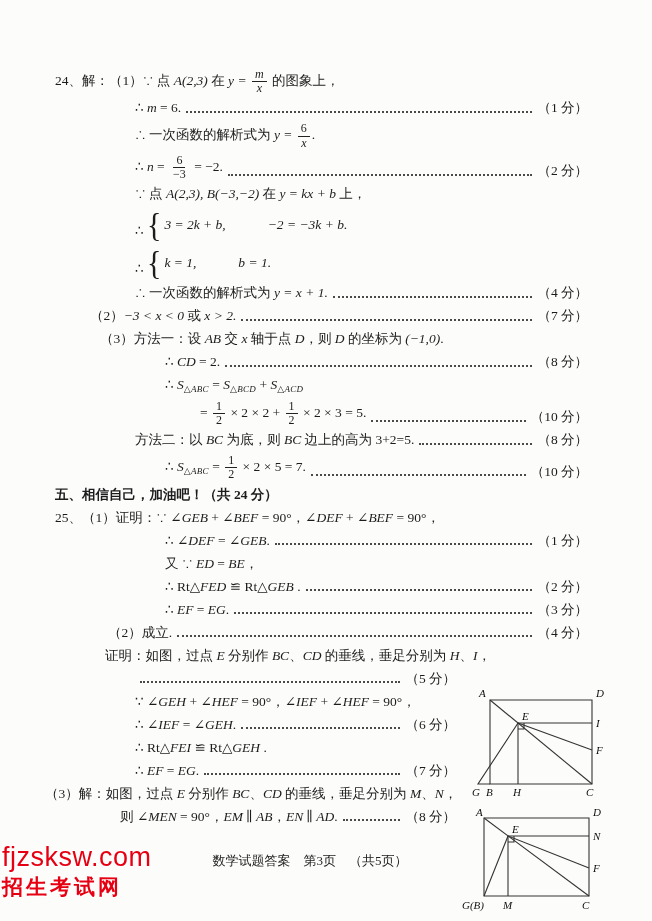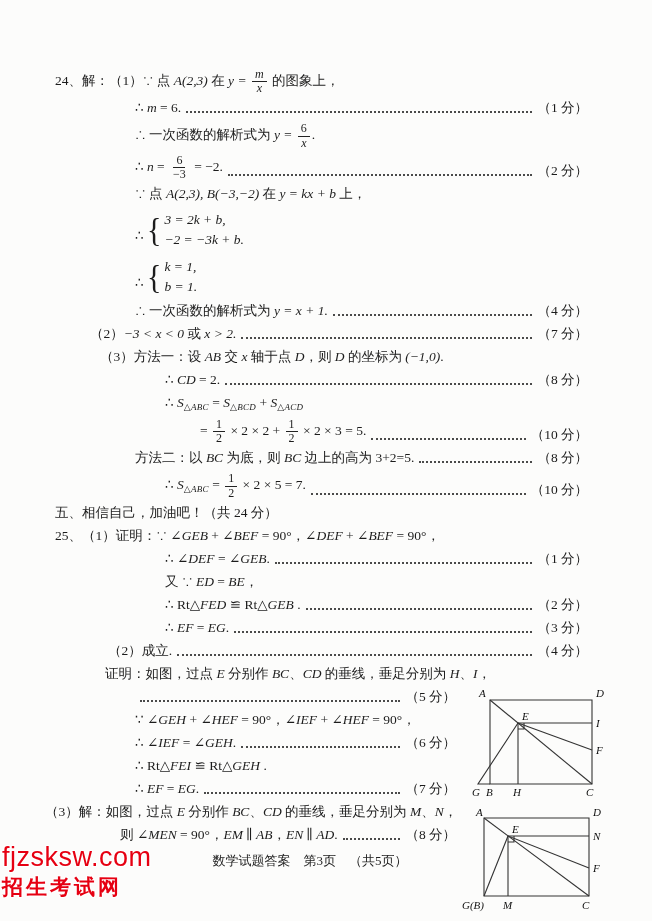--- a/index.html
+++ b/index.html
@@ -4,32 +4,32 @@
 <style>
   html,body{margin:0;padding:0;}
   body{
     width:652px;height:921px;background:#fcfcfb;overflow:hidden;position:relative;
     font-family:"Liberation Serif","DejaVu Serif",serif;color:#1c1c1c;font-size:13.5px;
   }
   .page{position:absolute;inset:0;}
   .content{position:absolute;top:68px;left:0;width:652px;}
   .line{display:flex;align-items:flex-end;margin:0 64px 4px 0;min-height:19px;line-height:1.4;}
   .line.narrow{margin-right:196px;}
-  .line.bold{font-weight:normal;}
+  .line.bold{font-weight:bold;}
   .line-text{white-space:nowrap;}
   .leader{flex:1 1 auto;min-width:10px;border-bottom:2px dotted #4a4a4a;margin:0 5px 5px 5px;height:1px;}
   .score{white-space:nowrap;margin-bottom:0;}
   .mi{font-style:italic;}
   .frac{display:inline-flex;flex-direction:column;align-items:center;vertical-align:middle;
         line-height:1.1;font-size:12px;margin:0 2px;text-align:center;}
   .frac .fn{padding:0 3px;border-bottom:1px solid #222;}
   .frac .fd{padding:0 3px;}
   .cases{display:inline-flex;align-items:center;margin:2px 0;}
   .cases .br{font-size:30px;line-height:1;margin-right:3px;transform:scaleY(1.12);font-weight:400;}
-  .cases .rows{display:inline-flex;flex-direction:column;line-height:1.45;}
+  .cases .rows{display:inline-flex;flex-direction:row;line-height:1.45;gap:42px;}
   .ssub{font-size:9px;font-style:italic;vertical-align:-3px;letter-spacing:0.3px;}
   .fig{position:absolute;}
   .fig1{left:470px;top:684px;}
   .fig2{left:462px;top:806px;}
   .fig svg .geo{stroke:#333;stroke-width:1.1;fill:none;}
   .fig svg text{font-family:"Liberation Serif","DejaVu Serif",serif;font-style:italic;font-size:11px;fill:#111;}
   .watermark{position:absolute;left:2px;top:842px;z-index:5;color:#e60012;
              font-family:"Liberation Sans","DejaVu Sans",sans-serif;
              text-shadow:-1px -1px 0 #fff,1px -1px 0 #fff,-1px 1px 0 #fff,1px 1px 0 #fff;}
   .wm1{font-size:27px;font-weight:normal;letter-spacing:0.5px;}

